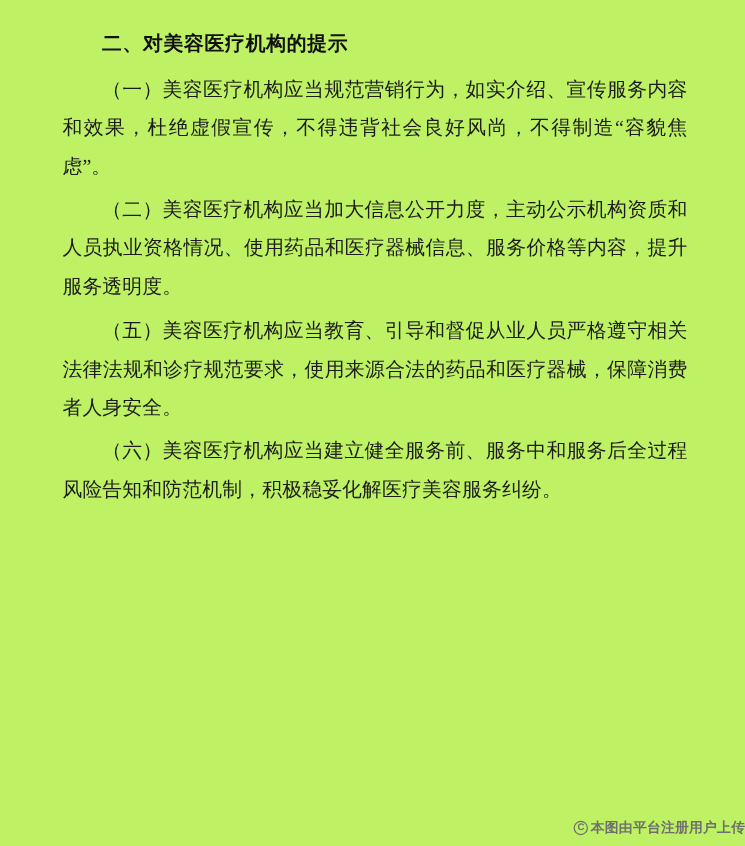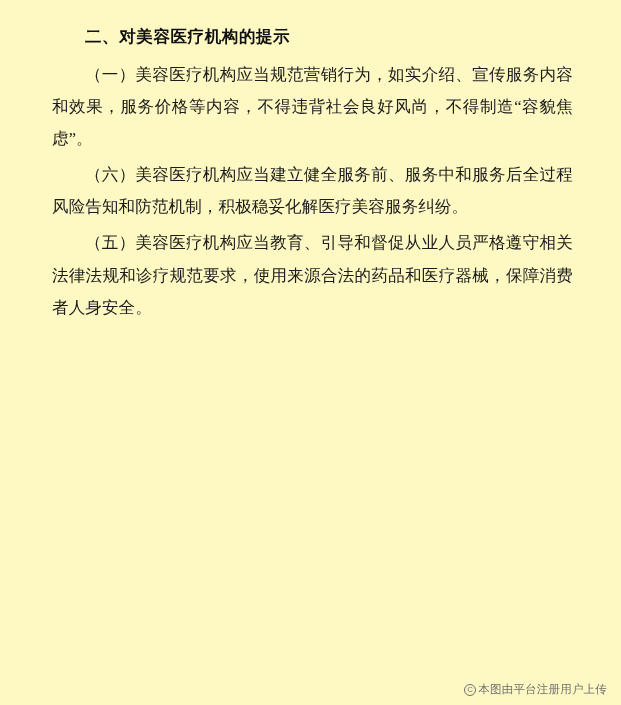--- a/index.html
+++ b/index.html
@@ -13,21 +13,21 @@
     font-family: "Liberation Serif", "DejaVu Serif", serif;
     color: #1a1a1a;
     overflow: hidden;
   }
   .page {
     position: relative;
     width: 621px;
     height: 705px;
     box-sizing: border-box;
     padding: 22px 48px 0 52px;
-    background: #fef9c3;
+    background: #bef264;
   }
   .heading {
     font-size: 16.5px;
     font-weight: bold;
     letter-spacing: 0.6px;
     text-indent: 2em;
     margin: 0 0 6px 0;
     line-height: 1.85;
     color: #111;
   }
@@ -36,27 +36,28 @@
     line-height: 1.95;
     text-indent: 2em;
     margin: 0 0 4px 0;
     text-align: justify;
     text-justify: inter-ideograph;
     letter-spacing: 0.15px;
     color: #1c1c1c;
   }
   .watermark {
     position: absolute;
-    right: 14px;
+    right: 0;
     bottom: 8px;
     font-size: 11.5px;
     color: #6f6f6f;
     font-family: "Liberation Sans", sans-serif;
     letter-spacing: 0.2px;
     white-space: nowrap;
+    font-weight: bold;
   }
   .wm-mark {
     display: inline-block;
     border: 1px solid #6f6f6f;
     border-radius: 50%;
     width: 10px;
     height: 10px;
     line-height: 9px;
     text-align: center;
     font-size: 8px;
@@ -64,21 +65,22 @@
     vertical-align: 1px;
   }
 </style>
 </head>
 <body>
 
 <div class="page">
 
   <h2 class="heading">二、对美容医疗机构的提示</h2>
 
-  <p class="para">（一）美容医疗机构应当规范营销行为，如实介绍、宣传服务内容和效果，服务价格等内容，不得违背社会良好风尚，不得制造“容貌焦虑”。</p>
+  <p class="para">（一）美容医疗机构应当规范营销行为，如实介绍、宣传服务内容和效果，杜绝虚假宣传，不得违背社会良好风尚，不得制造“容貌焦虑”。</p>
+  <p class="para">（二）美容医疗机构应当加大信息公开力度，主动公示机构资质和人员执业资格情况、使用药品和医疗器械信息、服务价格等内容，提升服务透明度。</p>
+  <p class="para">（五）美容医疗机构应当教育、引导和督促从业人员严格遵守相关法律法规和诊疗规范要求，使用来源合法的药品和医疗器械，保障消费者人身安全。</p>
   <p class="para">（六）美容医疗机构应当建立健全服务前、服务中和服务后全过程风险告知和防范机制，积极稳妥化解医疗美容服务纠纷。</p>
-  <p class="para">（五）美容医疗机构应当教育、引导和督促从业人员严格遵守相关法律法规和诊疗规范要求，使用来源合法的药品和医疗器械，保障消费者人身安全。</p>
 
   <div class="watermark">
     <span class="wm-mark">C</span><span>本图由平台注册用户上传</span>
   </div>
 
 </div>
 
 </body></html>

